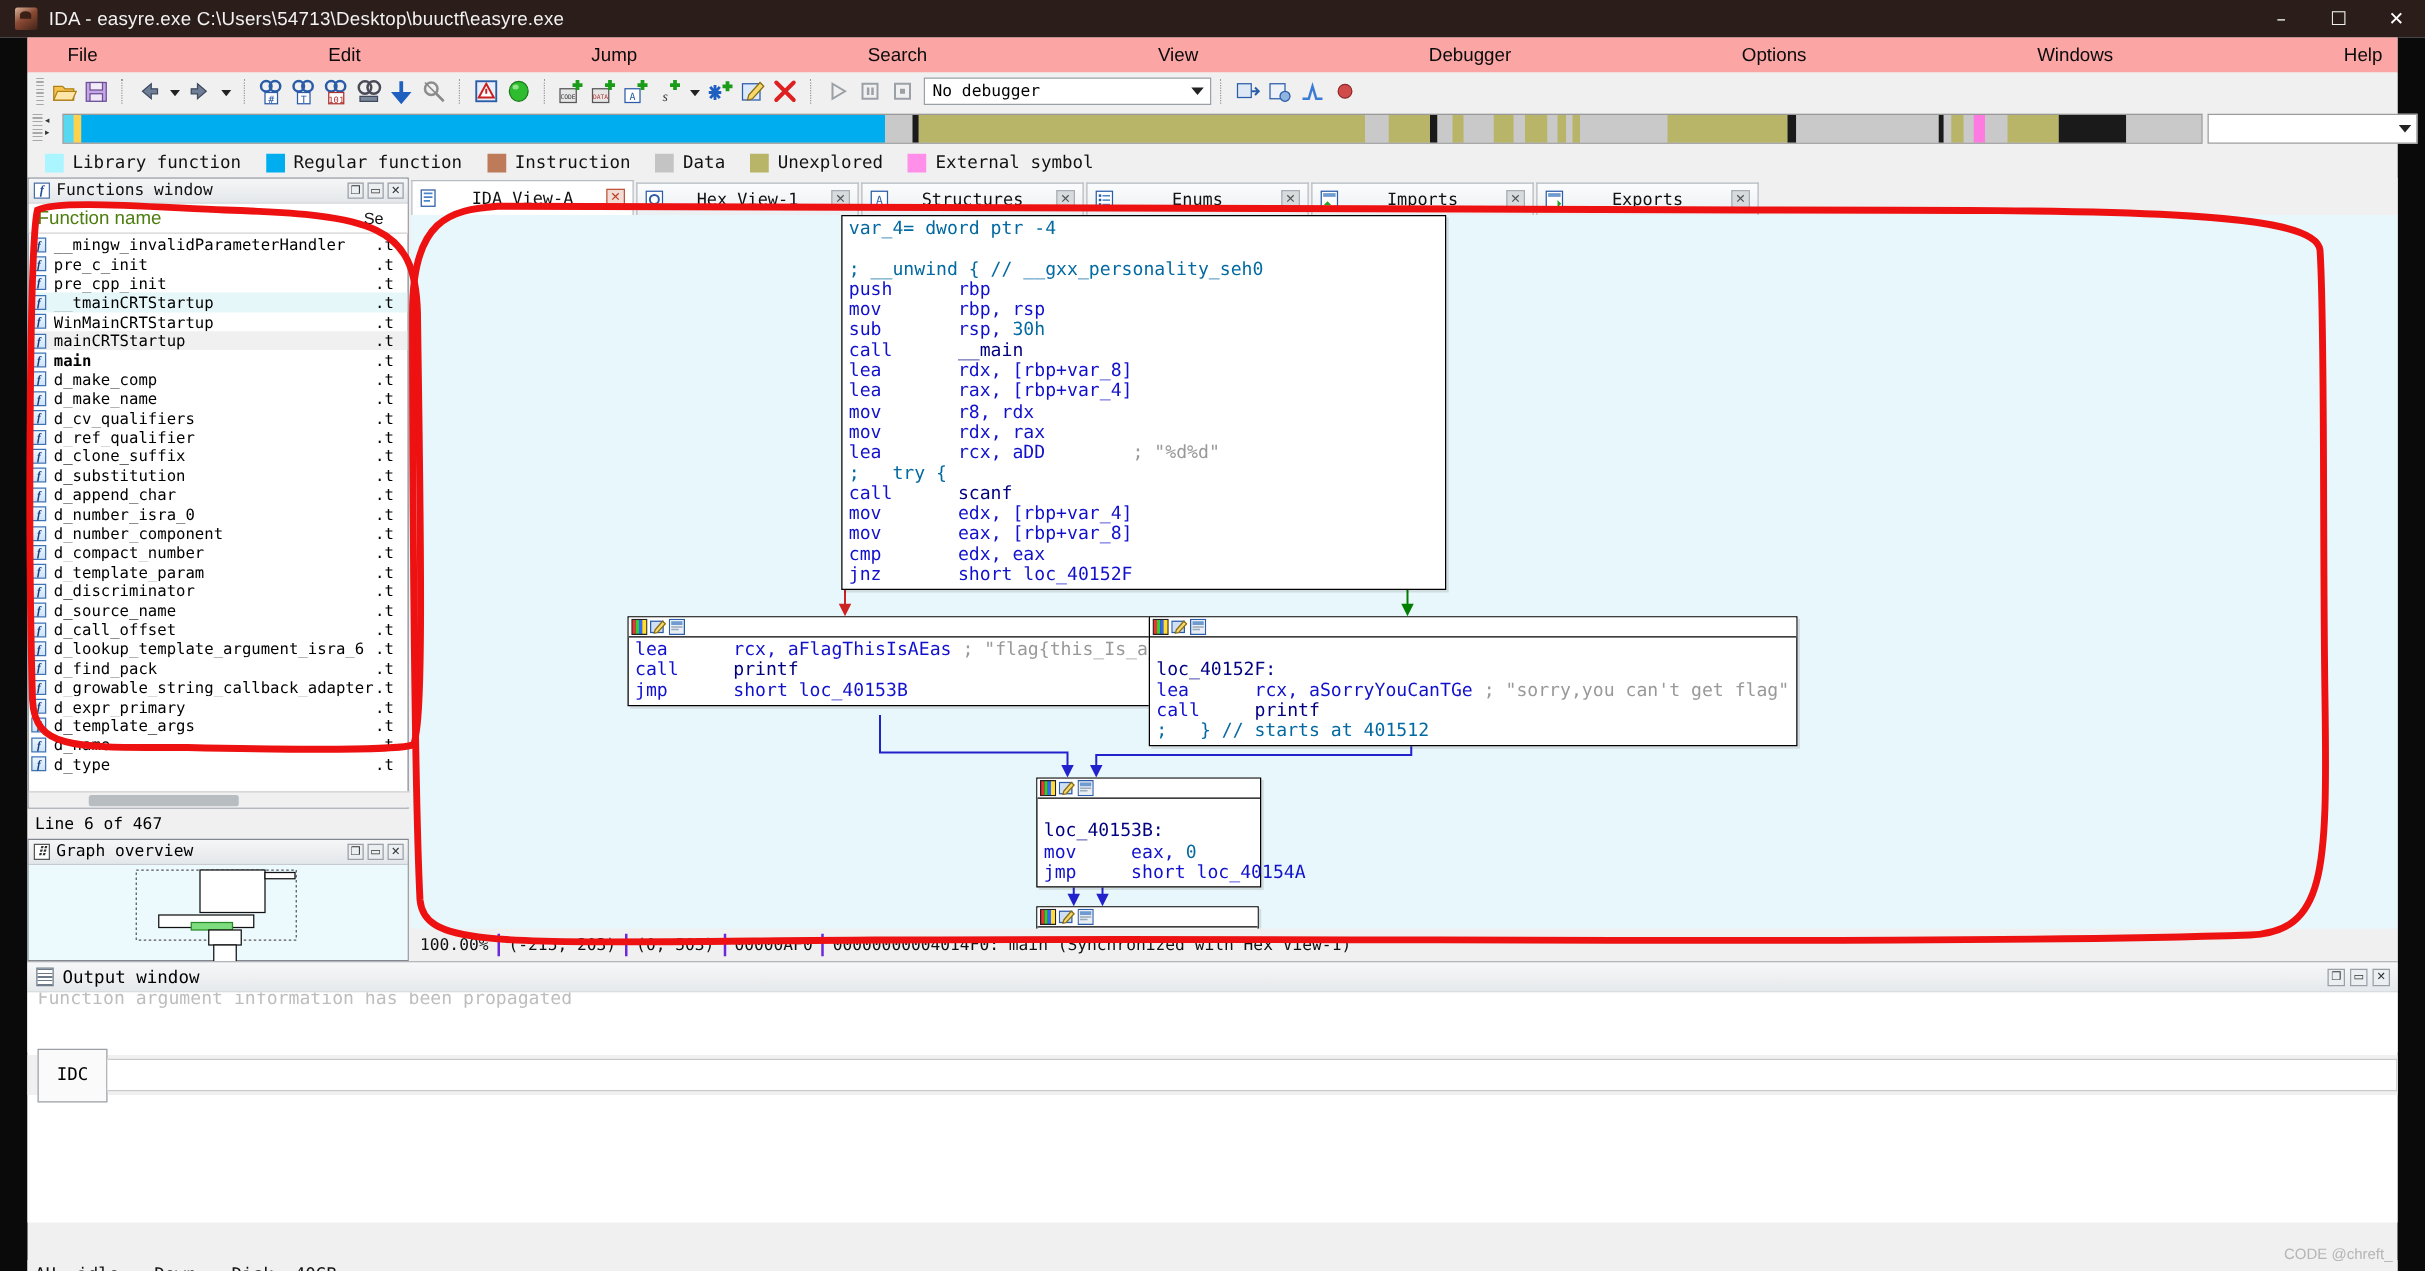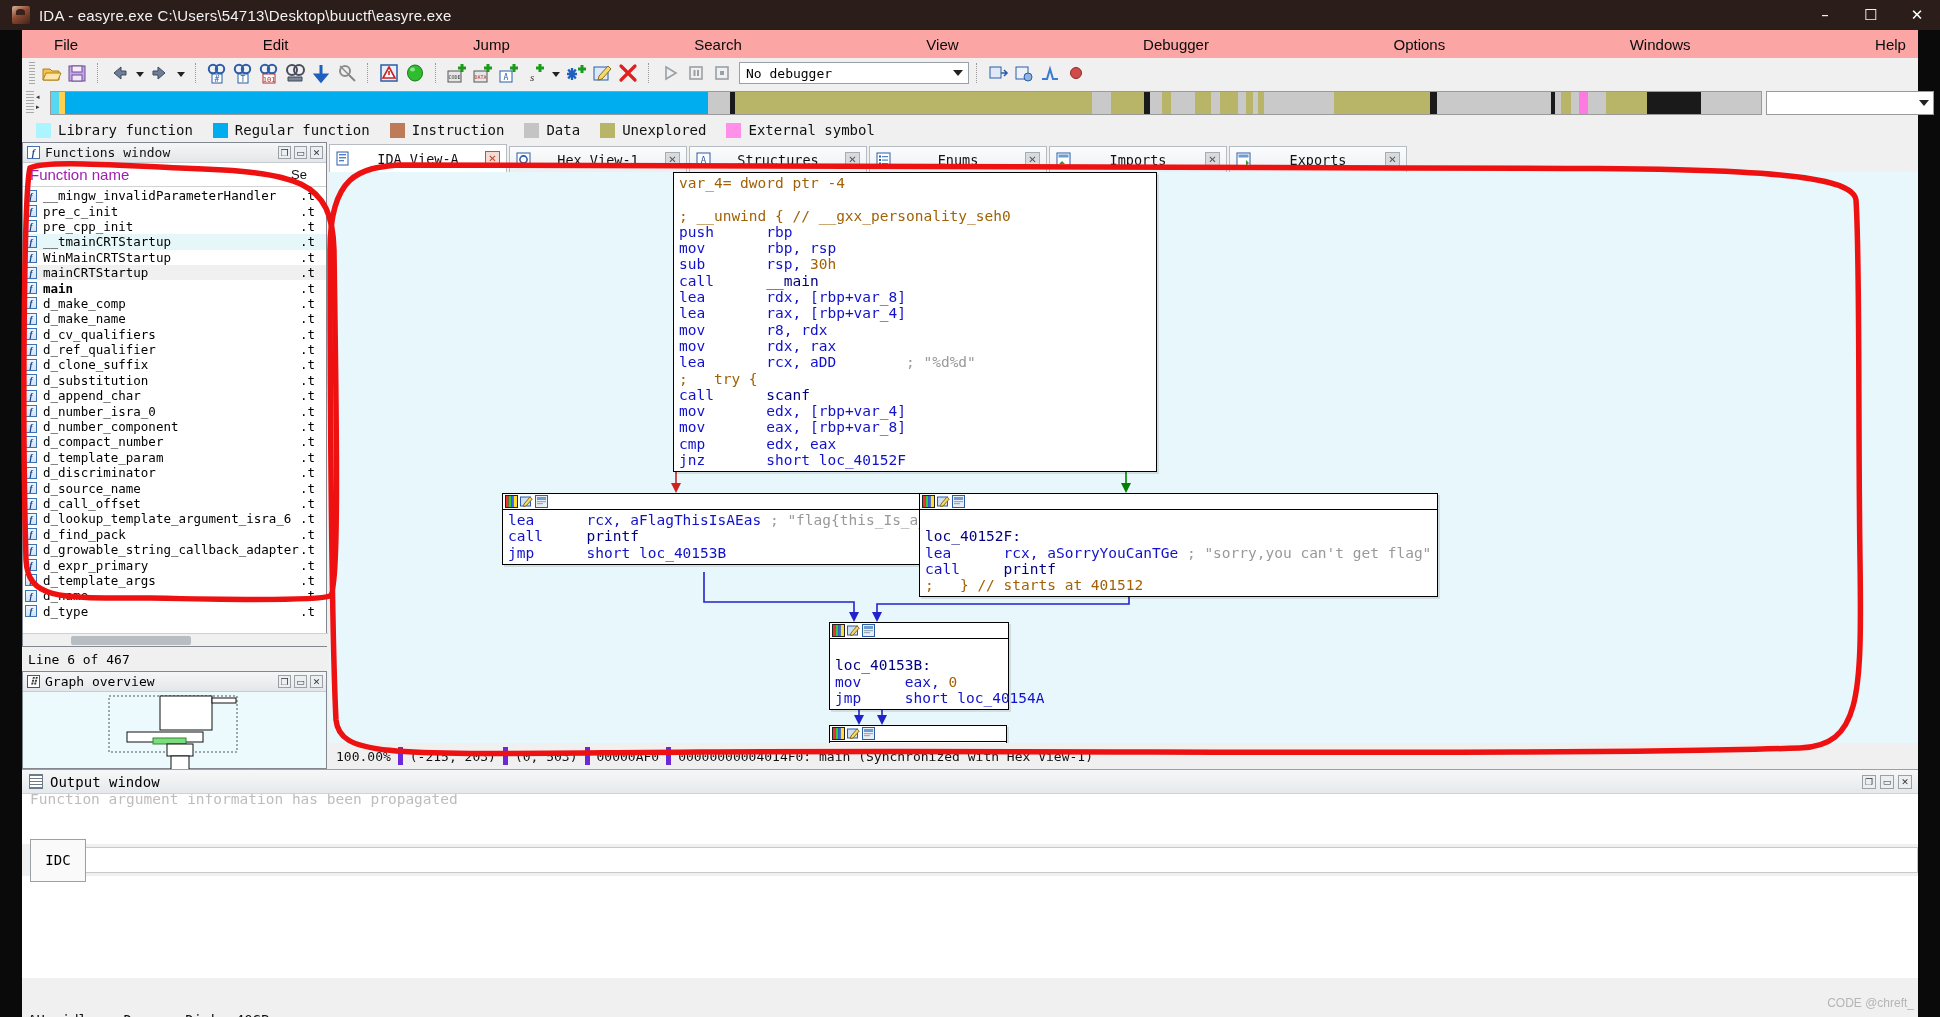--- a/index.html
+++ b/index.html
@@ -81,21 +81,21 @@
     display:flex; align-items:center; border-bottom:1px solid #c8ccd0; }
   .win-f-ico{ width:13px;height:13px; margin-left:4px; margin-right:5px; background:#fff;
     border:1px solid #4a6fa5; display:flex;align-items:center;justify-content:center;
     font-family:"Liberation Serif", serif; font-style:italic; font-weight:bold; font-size:10px; color:#1f4e9c; flex:none;}
   #funcwin-title .t{ font-family:"DejaVu Sans Mono", monospace; font-size:13px; color:#111; }
   #funcwin-title .btns{ margin-left:auto; display:flex; margin-right:3px; }
   #funcwin-title .btns i{ width:13px;height:13px;border:1px solid #9aa0a6;margin-left:3px;
     display:flex;align-items:center;justify-content:center;font-size:9px;font-style:normal;
     background:#eceff1;color:#333; font-family:"DejaVu Sans", sans-serif;}
   #funcwin-head{ height:24px; background:#fff; border-bottom:1px solid #d2d2d2; display:flex; align-items:center; }
-  #funcwin-head .col1{ width:268px; padding-left:7px; font-size:15px; color:#a21caf; font-family:"Liberation Sans", sans-serif;}
+  #funcwin-head .col1{ width:268px; padding-left:7px; font-size:15px; color:#4d7c0f; font-family:"Liberation Sans", sans-serif;}
   #funcwin-head .col2{ flex:1; font-size:13px; color:#111; font-family:"Liberation Sans", sans-serif;}
   #funclist{ position:absolute; left:0; top:45px; right:0; bottom:14px; overflow:hidden; }
   .frow{ height:15.4px; display:flex; align-items:center; font-family:"DejaVu Sans Mono", monospace; font-size:12.5px; color:#000;}
   .frow .fi{ width:12px;height:12px;margin-left:2px;margin-right:6px; flex:none;
     background:linear-gradient(to bottom,#eef6ff,#cfe3f7); border:1px solid #3d72b4;
     font-family:"Liberation Serif", serif; font-style:italic; font-weight:bold; font-size:9px; color:#17407f;
     display:flex;align-items:center;justify-content:center;}
   .frow .fn{ flex:1; white-space:nowrap; overflow:hidden; }
   .frow .fs{ width:26px; text-align:left; }
   .frow.sel-a{ background:#e6f7fa; }
@@ -125,30 +125,30 @@
   .tab.active{ background:#fff; height:28px;}
   .tab .ticon{ width:15px;height:15px;flex:none;}
   .tab .tlabel{ flex:1; text-align:center; font-family:"DejaVu Sans Mono", monospace; font-size:13.5px; color:#111; padding:0 4px;}
   .tab .tclose{ width:15px;height:15px;border:1px solid #a8adb3; background:#d8dbde;
     display:flex;align-items:center;justify-content:center;font-size:10px;color:#555;flex:none;
     font-family:"DejaVu Sans", sans-serif;}
   .tab.active .tclose{ border-color:#c0553e; background:#f1ddd6; color:#b93f23; font-weight:bold;}
   #graph{ position:absolute; left:0; top:30px; width:1589px; height:571px; background:#e8f7fb; overflow:hidden;}
   #graph-status{ position:absolute; left:0; bottom:0; width:1589px; height:26px; background:#f0f0f0;
     display:flex; align-items:center; font-family:"DejaVu Sans Mono", monospace; font-size:13px; color:#111; }
-  #graph-status .cell{ padding:0 7px; border-right:5px solid #6d28d9; height:18px; display:flex;align-items:center;}
+  #graph-status .cell{ padding:0 7px; border-right:2px solid #6d28d9; height:18px; display:flex;align-items:center;}
   #graph-status .cell.last{ border-right:none; }
 
   
   .node{ position:absolute; background:#fff; border:1px solid #000; box-shadow:2px 2px 0 rgba(0,0,0,.10); }
   .node-hdr{ height:16px; border-bottom:1px solid #000; display:flex; align-items:center; padding-left:2px; background:#fff;}
   .nh-ico{ width:13px;height:13px;margin-right:2px; flex:none; }
   .code{ font-family:"DejaVu Sans Mono", monospace; font-size:14.5px; line-height:16.3px; white-space:pre; padding:2px 4px 3px 5px; }
   .m{ color:#1111cc; }      
-  .g{ color:#a16207; }      
+  .g{ color:#0369a1; }      
   .k{ color:#000080; }      
   .cmt{ color:#999999; }
   .nm{ color:#000000; }
 
   svg.edges{ position:absolute; left:0; top:0; width:1589px; height:571px; pointer-events:none; }
 
   
   #outwin{ position:absolute; left:22px; top:739px; width:1896px; height:209px; background:#fff; border-top:1px solid #9aa0a6;}
   #outwin-title{ height:24px; background:linear-gradient(to bottom,#f6f7f8,#e6e9ec); display:flex;align-items:center;
     border-bottom:1px solid #cfd3d7; }

